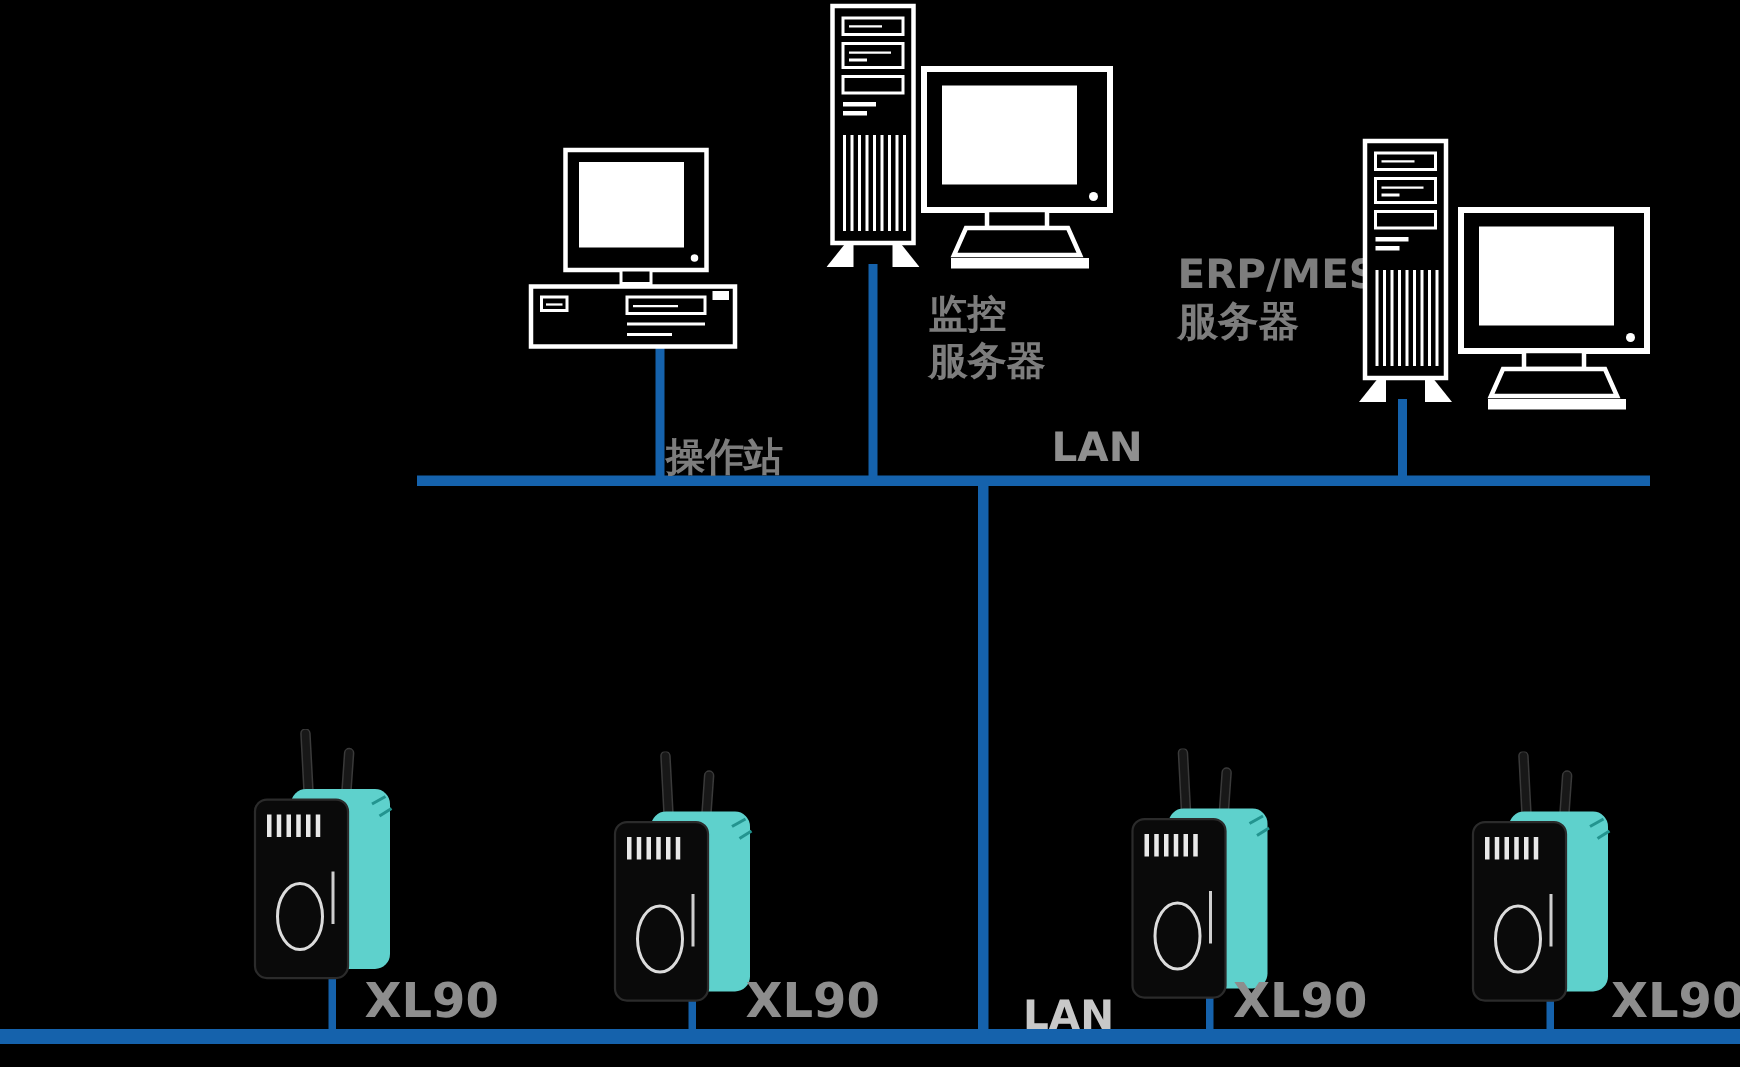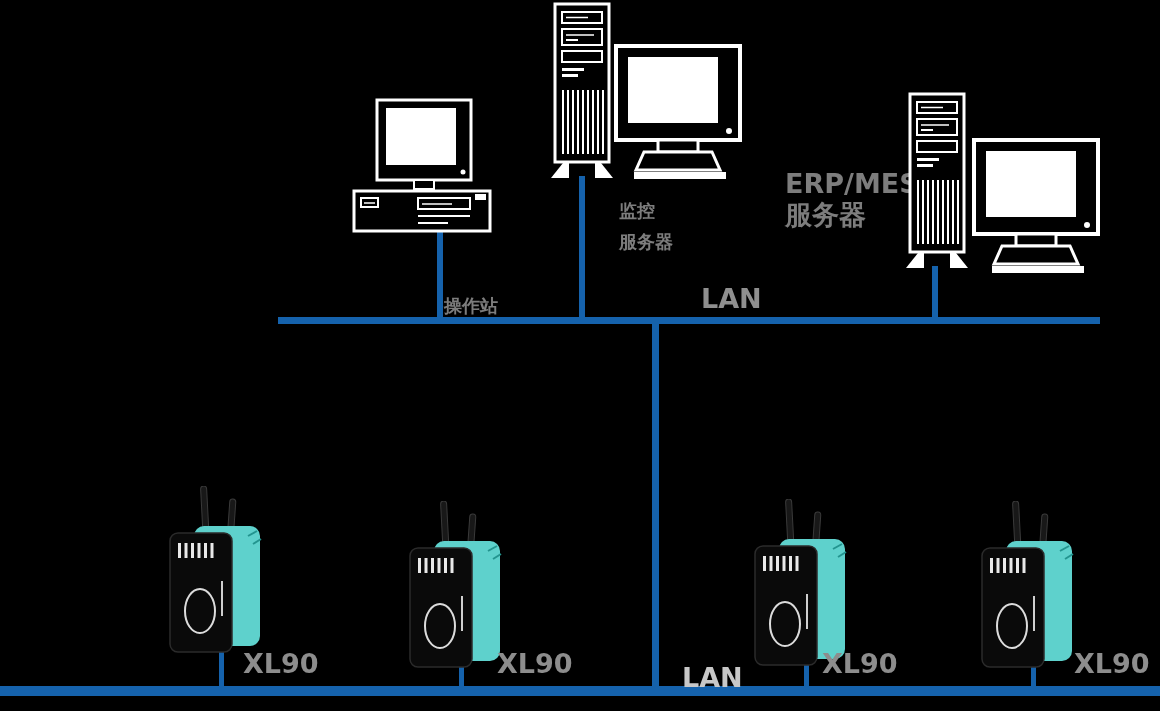--- a/index.html
+++ b/index.html
@@ -29,24 +29,24 @@
   .i-mon-crt   { left:614px; top:44px;  width:140px; height:138px; }
   .i-erp-tower { left:906px; top:92px;  width:62px;  height:178px; }
   .i-erp-crt   { left:972px; top:138px; width:140px; height:138px; }
   .i-x1 { left:168px;  top:486px; width:96px; height:168px; }
   .i-x2 { left:408px;  top:501px; width:96px; height:168px; }
   .i-x3 { left:753px;  top:499px; width:96px; height:168px; }
   .i-x4 { left:980px;  top:501px; width:96px; height:168px; }
 
   
   .label { position:absolute; font-weight:bold; white-space:nowrap; }
-  .cn  { font-size:18px; line-height:31px; color:var(--label-gray,#7d7d7d); }
+  .cn  { font-size:26px; line-height:31px; color:var(--label-gray,#7d7d7d); }
   .lan-t { font-size:27px; color:var(--lan-label-top,#8f8f8f); font-weight:600; }
   .lan-b { font-size:27px; color:var(--lan-label-bottom,#c8c8c8); font-weight:600; }
-  .xl  { font-size:27px; color:var(--xl90-label,#8d8d8d); }
+  .xl  { font-size:32px; color:var(--xl90-label,#8d8d8d); }
   .t-op  { left:444px; top:250px;margin-top:40px; }
   .t-mon { left:619px; top:195px; }
   .t-erp { left:785px; top:168px; font-size:27px; }
   .t-lan-top    { left:701px; top:283px; }
   .t-lan-bottom { left:682px; top:662px; }
   .t-x1 { left:243px;  top:648px; }
   .t-x2 { left:497px;  top:648px; }
   .t-x3 { left:822px;  top:648px; }
   .t-x4 { left:1074px; top:648px; }
 

